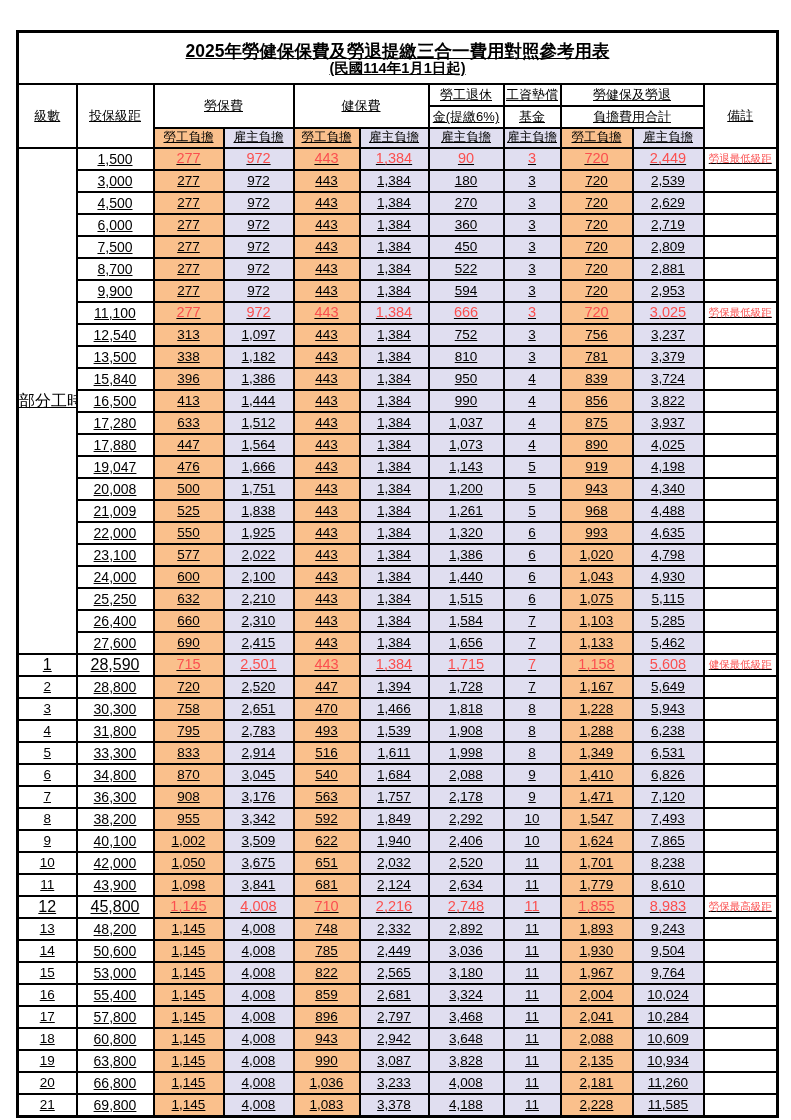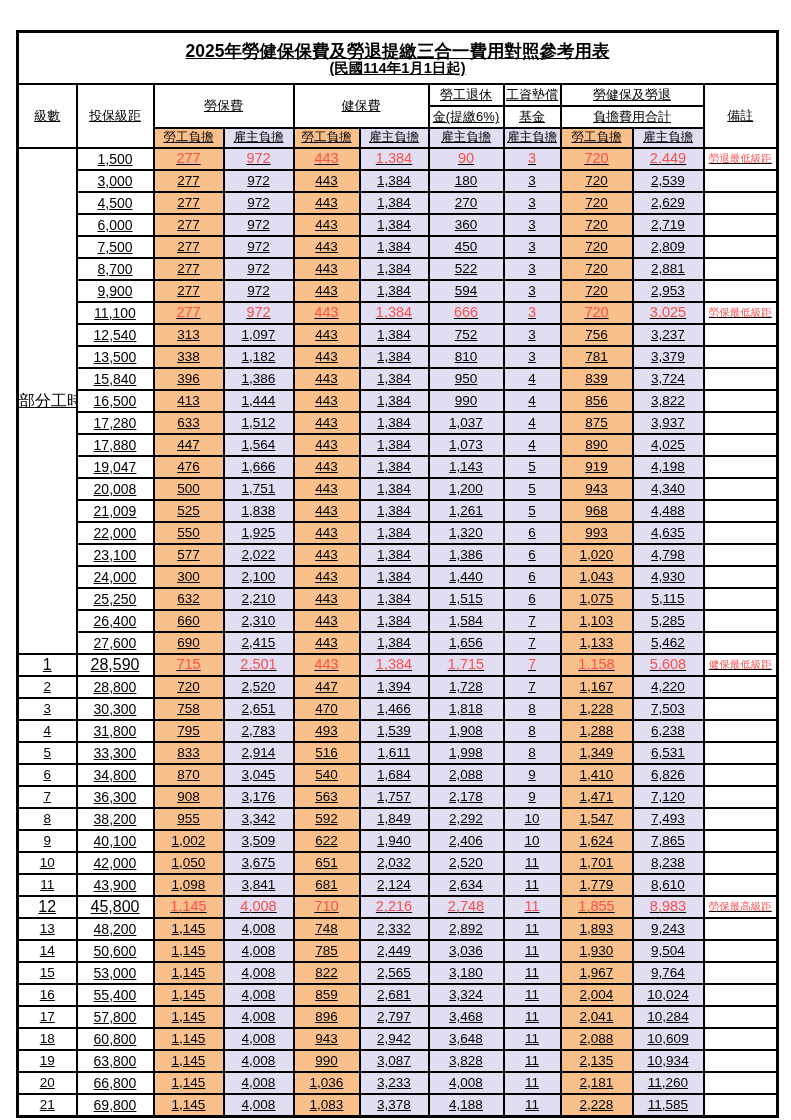--- a/index.html
+++ b/index.html
@@ -301,21 +301,21 @@
           <td class="num emp">443</td>
           <td class="num er">1,384</td>
           <td class="num er">1,386</td>
           <td class="num er">6</td>
           <td class="num emp">1,020</td>
           <td class="num er">4,798</td>
           <td class="remark"></td>
         </tr>
         <tr class="">
           <td class="brk">24,000</td>
-          <td class="num emp">300</td>
+          <td class="num emp">600</td>
           <td class="num er">2,100</td>
           <td class="num emp">443</td>
           <td class="num er">1,384</td>
           <td class="num er">1,440</td>
           <td class="num er">6</td>
           <td class="num emp">1,043</td>
           <td class="num er">4,930</td>
           <td class="remark"></td>
         </tr>
         <tr class="">
@@ -370,34 +370,34 @@
         <tr class="">
           <td class="lvl">2</td>
           <td class="brk">28,800</td>
           <td class="num emp">720</td>
           <td class="num er">2,520</td>
           <td class="num emp">447</td>
           <td class="num er">1,394</td>
           <td class="num er">1,728</td>
           <td class="num er">7</td>
           <td class="num emp">1,167</td>
-          <td class="num er">4,220</td>
+          <td class="num er">5,649</td>
           <td class="remark"></td>
         </tr>
         <tr class="">
           <td class="lvl">3</td>
           <td class="brk">30,300</td>
           <td class="num emp">758</td>
           <td class="num er">2,651</td>
           <td class="num emp">470</td>
           <td class="num er">1,466</td>
           <td class="num er">1,818</td>
           <td class="num er">8</td>
           <td class="num emp">1,228</td>
-          <td class="num er">7,503</td>
+          <td class="num er">5,943</td>
           <td class="remark"></td>
         </tr>
         <tr class="">
           <td class="lvl">4</td>
           <td class="brk">31,800</td>
           <td class="num emp">795</td>
           <td class="num er">2,783</td>
           <td class="num emp">493</td>
           <td class="num er">1,539</td>
           <td class="num er">1,908</td>

